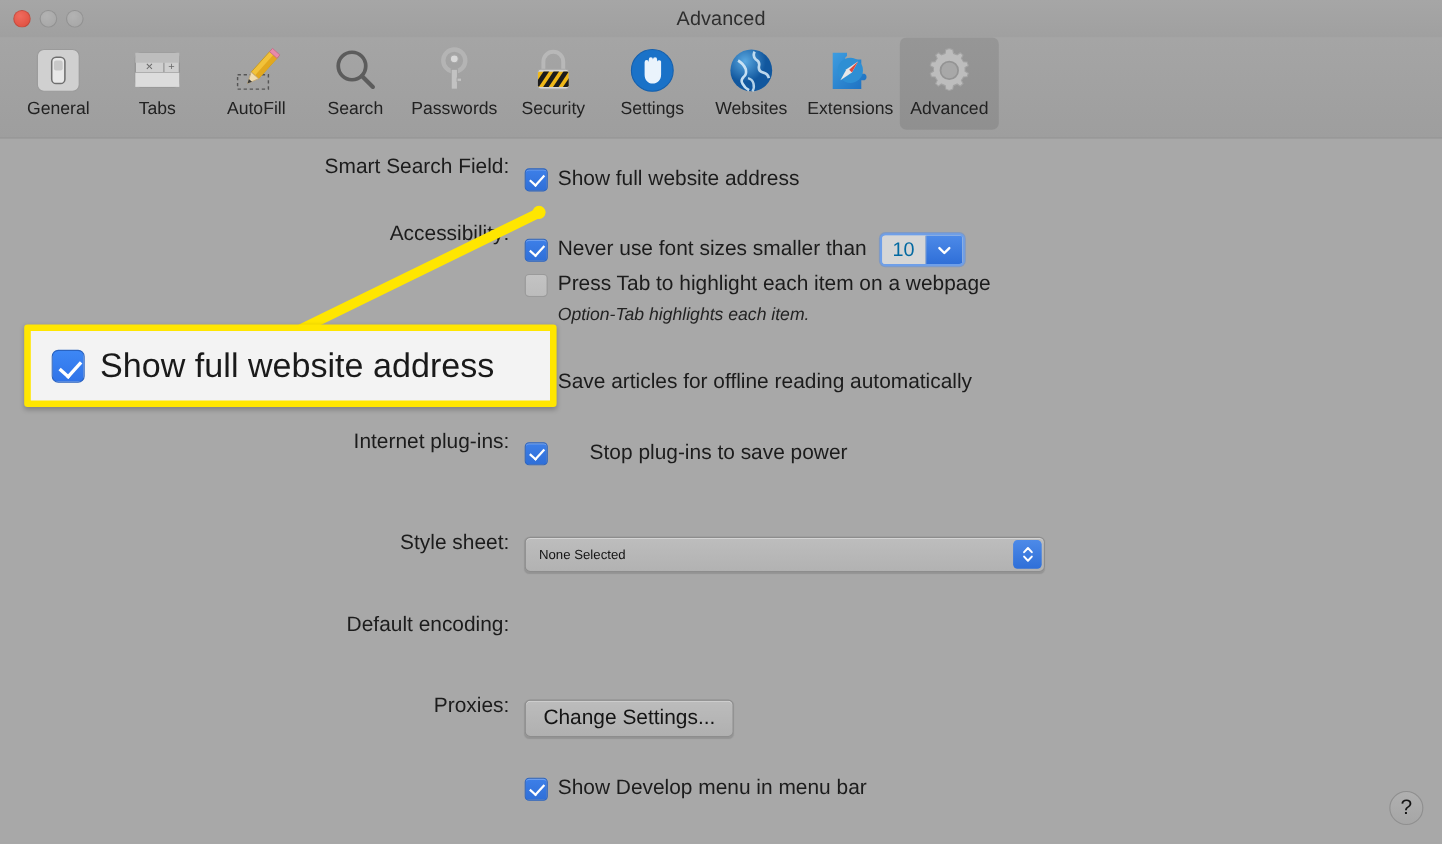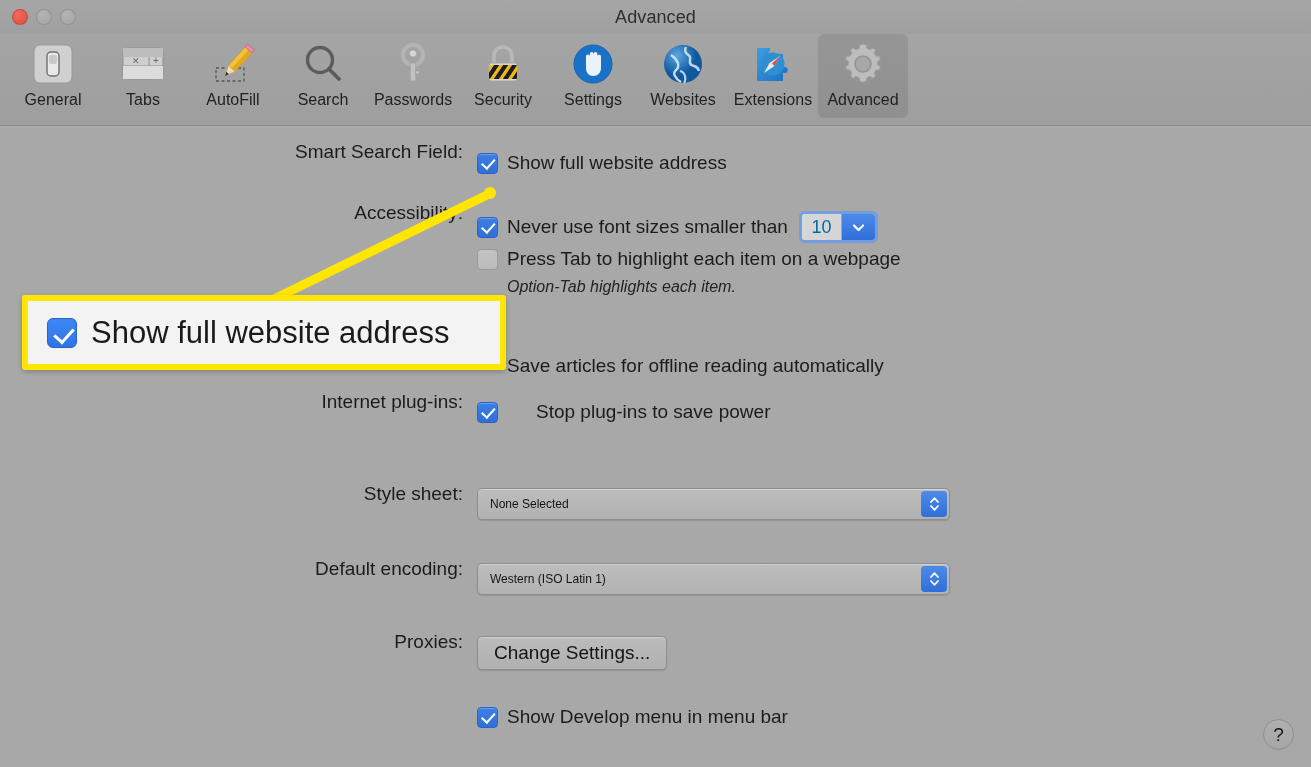--- a/index.html
+++ b/index.html
@@ -462,21 +462,21 @@
     </div>
 
     <div class="row" style="left:477px; top:122px;">
       <span class="cb off"></span>
       <span class="fieldtext">Press Tab to highlight each item on a webpage</span>
     </div>
     <div class="row" style="left:507px; top:152px;font-style:italic;">
       <span class="subtext">Option-Tab highlights each item.</span>
     </div>
 
-    <div class="row" style="left:507px; top:229px;">
+    <div class="row" style="left:507px; top:211px;">
       <span class="fieldtext">Save articles for offline reading automatically</span>
     </div>
 
     <div class="row" style="left:0; top:276px; width:463px;">
       <span class="lbl">Internet plug-ins:</span>
     </div>
     <div class="row" style="left:477px; top:275px;gap:29px;">
       <span class="cb on"></span>
       <span class="fieldtext">Stop plug-ins to save power</span>
     </div>
@@ -490,29 +490,20 @@
         <svg width="11" height="16" viewBox="0 0 11 16">
           <polyline points="2,6 5.5,2.2 9,6" fill="none" stroke="#fff" stroke-width="1.8" stroke-linecap="round" stroke-linejoin="round"></polyline>
           <polyline points="2,10 5.5,13.8 9,10" fill="none" stroke="#fff" stroke-width="1.8" stroke-linecap="round" stroke-linejoin="round"></polyline>
         </svg>
       </span>
     </div>
 
     <div class="row" style="left:0; top:443px; width:463px;">
       <span class="lbl">Default encoding:</span>
     </div>
-    <div class="popup" style="position:absolute; left:477px; top:437px; width:473px;">
-      <span class="popup-text">Western (ISO Latin 1)</span>
-      <span class="popup-arrows">
-        <svg width="11" height="16" viewBox="0 0 11 16">
-          <polyline points="2,6 5.5,2.2 9,6" fill="none" stroke="#fff" stroke-width="1.8" stroke-linecap="round" stroke-linejoin="round"></polyline>
-          <polyline points="2,10 5.5,13.8 9,10" fill="none" stroke="#fff" stroke-width="1.8" stroke-linecap="round" stroke-linejoin="round"></polyline>
-        </svg>
-      </span>
-    </div>
 
     <div class="row" style="left:0; top:516px; width:463px;">
       <span class="lbl">Proxies:</span>
     </div>
     <div class="pushbtn" style="position:absolute; left:477px; top:510px;">
       <span>Change Settings...</span>
     </div>
 
     <div class="row" style="left:477px; top:580px;">
       <span class="cb on"></span>

